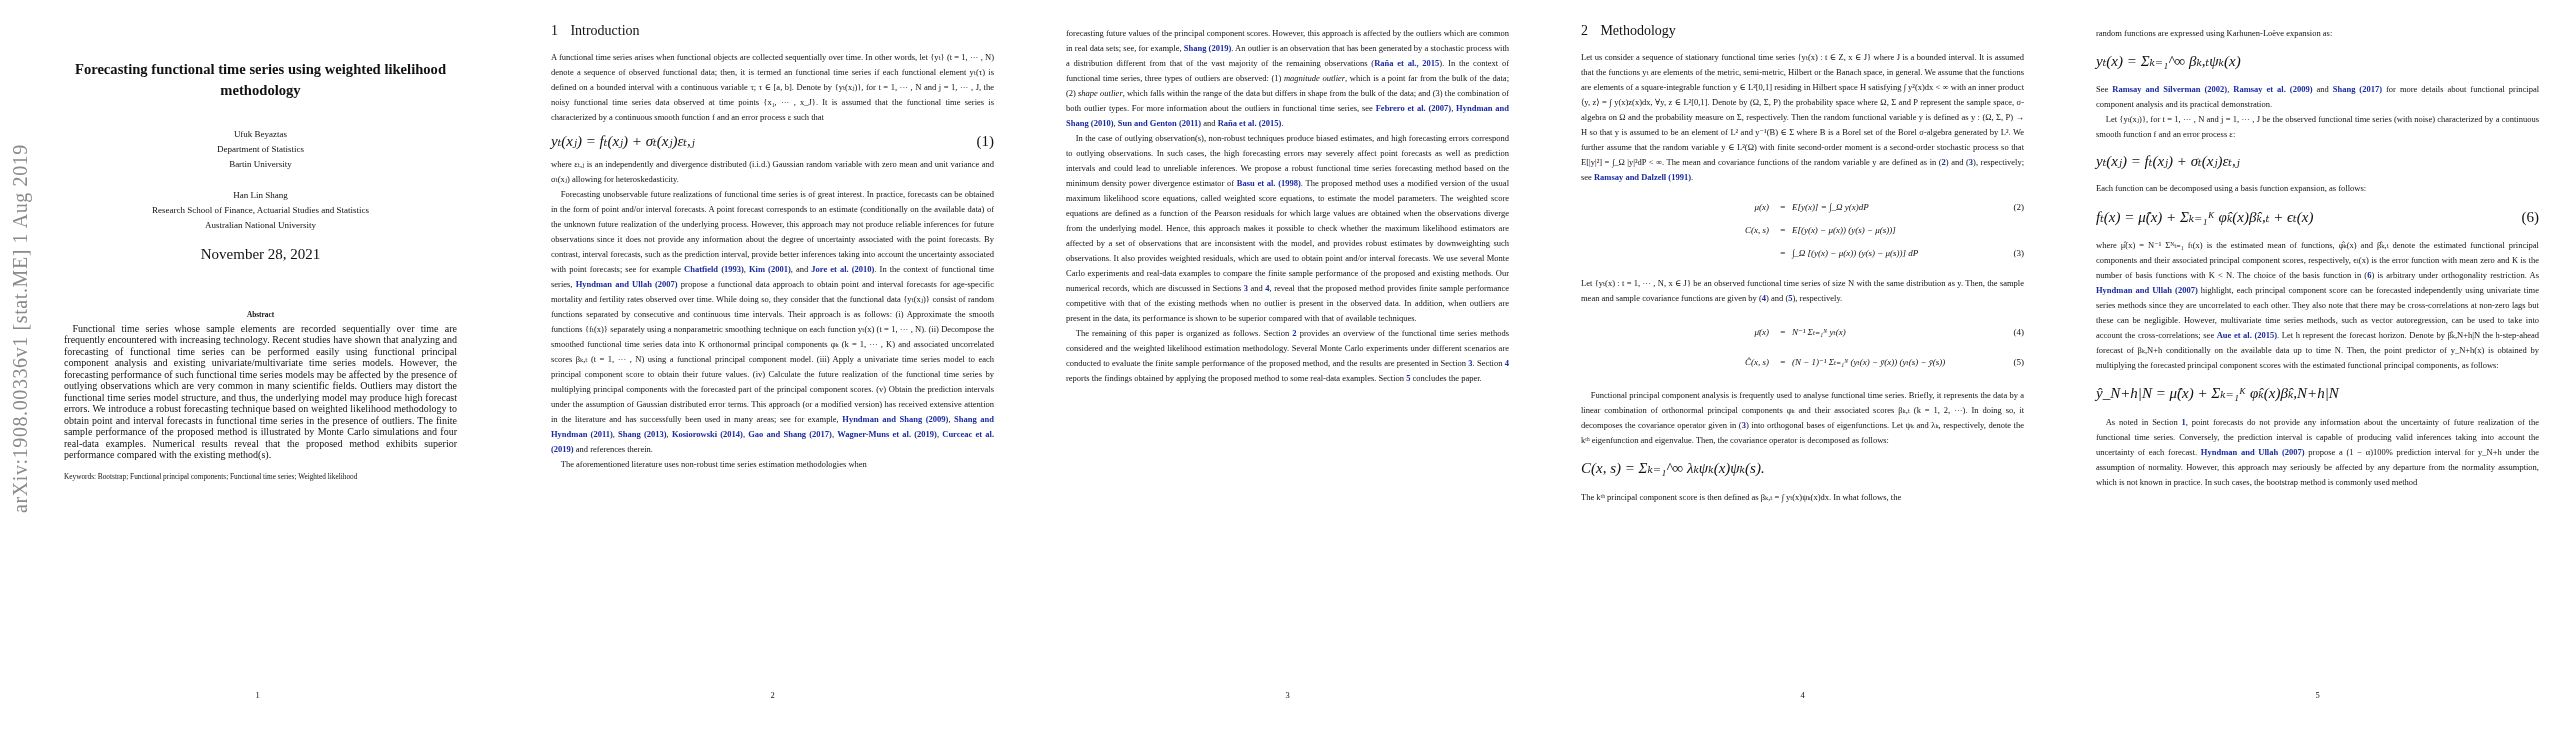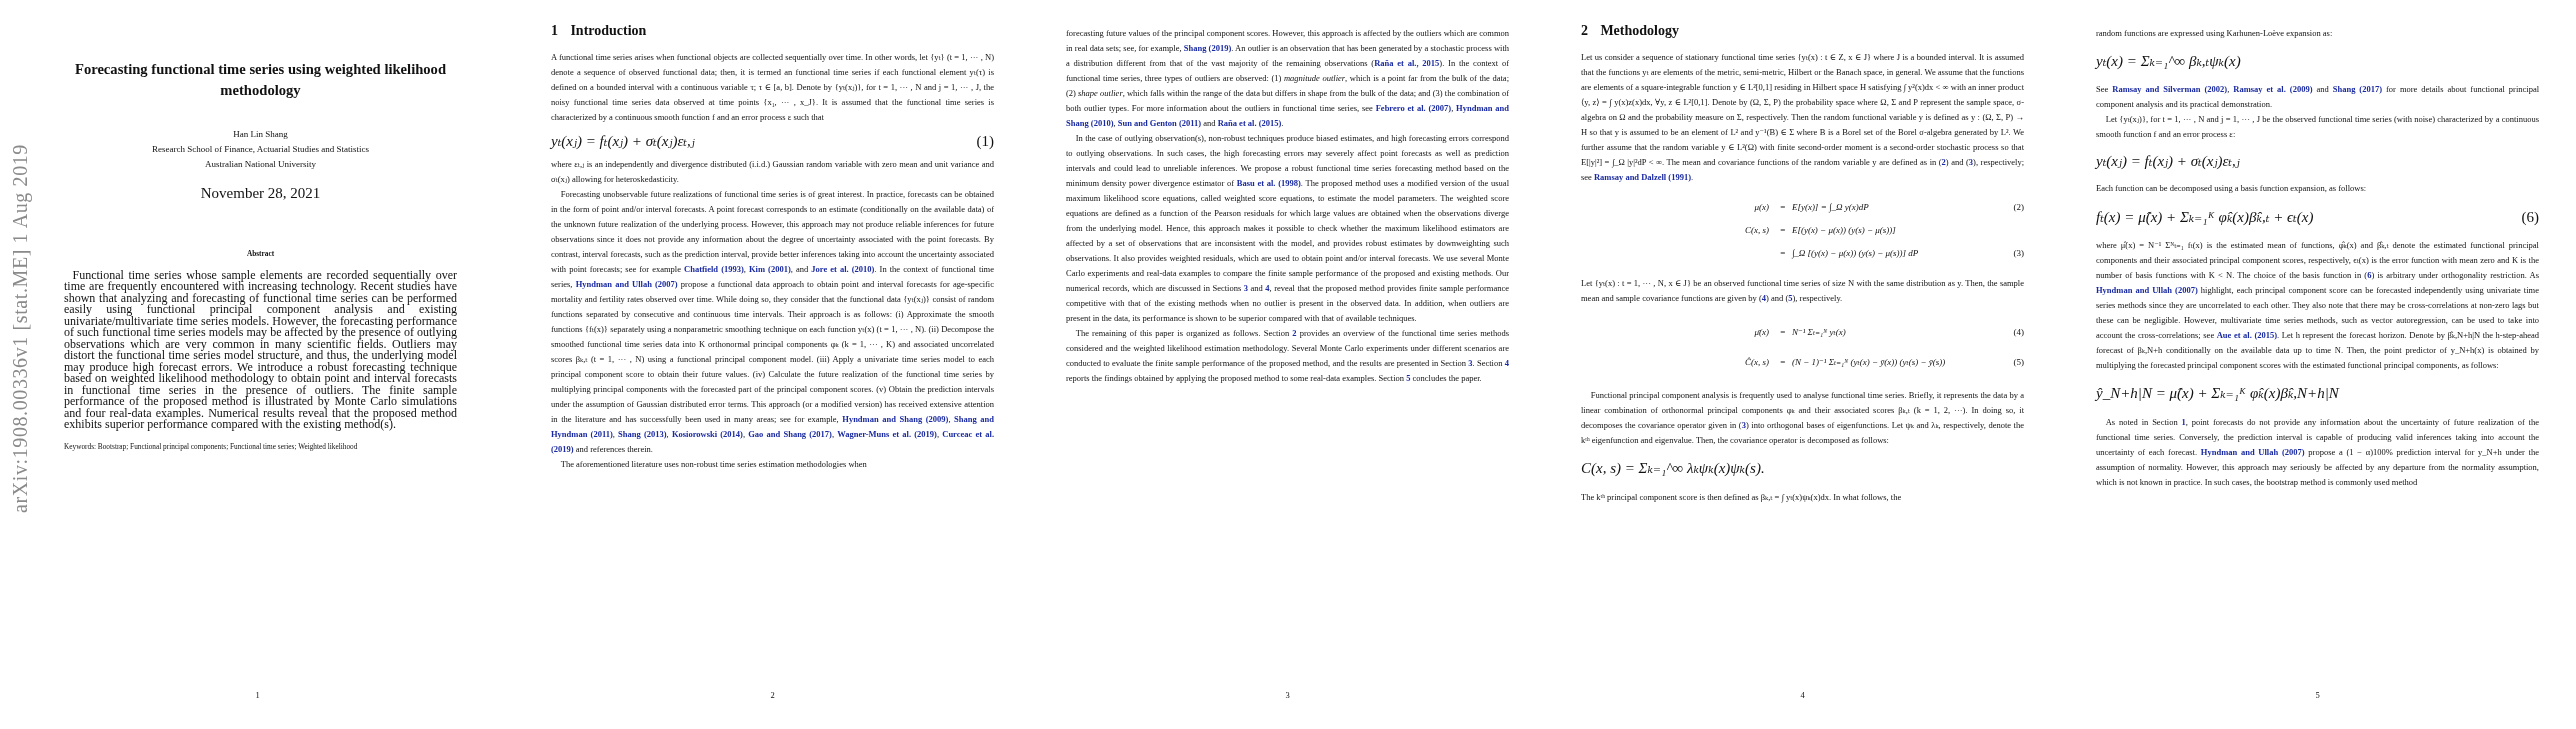--- a/index.html
+++ b/index.html
@@ -6,53 +6,58 @@
   body { width:2576px; height:729px; overflow:hidden; position:relative;
          font-family:"Liberation Serif","DejaVu Serif",serif; color:#111; }
   .strip { display:flex; width:2576px; height:729px; }
   .page { position:relative; width:515px; height:729px; box-sizing:border-box;
           padding:0 36px 0 36px; background:#fff; }
   .page .body-text { font-size:8.5px; line-height:15px; text-align:justify; }
   .page p { margin:0; }
   .indent { text-indent:9.7px; }
   .cite, .ref { color:#1a2aa0;font-weight:bold; }
   .pnum { position:absolute; bottom:29px; left:0; width:100%; text-align:center; font-size:8.5px; }
-  h2.sec { font-size:14px; font-weight:bold; margin:0; padding-top:23px; padding-bottom:11px; }
+  h2.sec { font-size:14px; font-weight:normal; margin:0; padding-top:23px; padding-bottom:11px; }
   h2.sec .num { display:inline-block; width:19.4px; }
   .eq { position:relative; text-align:left; font-style:italic; font-size:15px; margin:8.5px 0; }
   .eq .eqno { position:absolute; right:0; top:0; font-style:normal; }
   .eq-block { margin:11px 0; }
   .eq-row { position:relative; display:flex; font-style:italic; font-size:9px; height:23px; align-items:center; }
   .eq-row .lhs { width:188px; text-align:right; padding-right:4.9px; }
   .eq-row .op { width:18px; text-align:center; font-style:normal; }
   .eq-row .rhs { flex:1; }
   .eq-row .eqno { position:absolute; right:0; font-style:normal; }
 
   
   .p1 { padding:0 58px 0 64px; }
   .title { text-align:center; font-size:14.6px; font-weight:bold; line-height:21px; padding-top:59px; }
   .author-block { text-align:center; font-size:9px; line-height:15px; margin-top:25.5px; }
   .author-block + .author-block { margin-top:16px; }
   .date { text-align:center; font-size:15px; margin-top:13.4px; }
   .abstract-h { text-align:center; font-weight:bold; font-size:7.3px; margin-top:47px; }
-  .abstract { font-size:12px; line-height:11.5px; text-align:justify; margin-top:12px; text-indent:8.5px; }
+  .abstract { font-size:10px; line-height:11.5px; text-align:justify; margin-top:4px; text-indent:8.5px; }
   .keywords { font-size:7.3px; line-height:11.5px; margin-top:9.7px; }
   .arxiv { position:absolute; left:8.5px; top:513px; transform-origin:0 0; transform:rotate(-90deg);
            font-family:"Liberation Serif",serif; font-size:20px; color:#8a8a8a; white-space:nowrap; letter-spacing:0.6px; }
   .p2 .body-text { margin-top:0; }
   .top-gap { padding-top:25.5px; }
 </style>
 </head>
 <body>
 
 <div class="strip">
 
   <div class="page p1">
     <div class="arxiv">arXiv:1908.00336v1  [stat.ME]  1 Aug 2019</div>
     <div class="title">Forecasting functional time series using weighted likelihood methodology</div>
+    <div class="author-block">
+      <div>Ufuk Beyaztas</div>
+      <div>Department of Statistics</div>
+      <div>Bartin University</div>
+    </div>
     <div class="author-block">
       <div>Han Lin Shang</div>
       <div>Research School of Finance, Actuarial Studies and Statistics</div>
       <div>Australian National University</div>
     </div>
     <div class="date">November 28, 2021</div>
     <div class="abstract-h">Abstract</div>
     <div class="abstract">Functional time series whose sample elements are recorded sequentially over time are frequently encountered with increasing technology. Recent studies have shown that analyzing and forecasting of functional time series can be performed easily using functional principal component analysis and existing univariate/multivariate time series models. However, the forecasting performance of such functional time series models may be affected by the presence of outlying observations which are very common in many scientific fields. Outliers may distort the functional time series model structure, and thus, the underlying model may produce high forecast errors. We introduce a robust forecasting technique based on weighted likelihood methodology to obtain point and interval forecasts in functional time series in the presence of outliers. The finite sample performance of the proposed method is illustrated by Monte Carlo simulations and four real-data examples. Numerical results reveal that the proposed method exhibits superior performance compared with the existing method(s).</div>
     <div class="keywords">Keywords:  Bootstrap; Functional principal components; Functional time series; Weighted likelihood</div>
     <div class="pnum">1</div>

